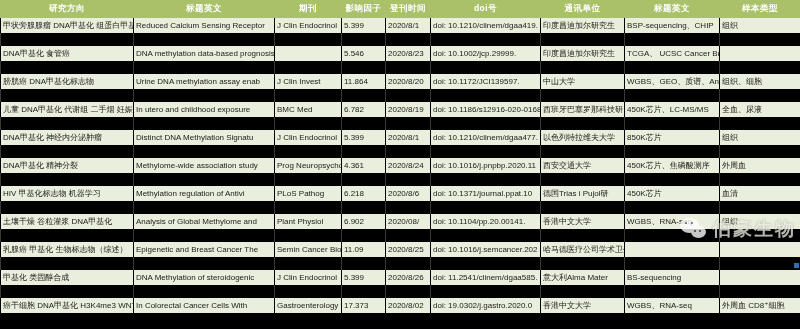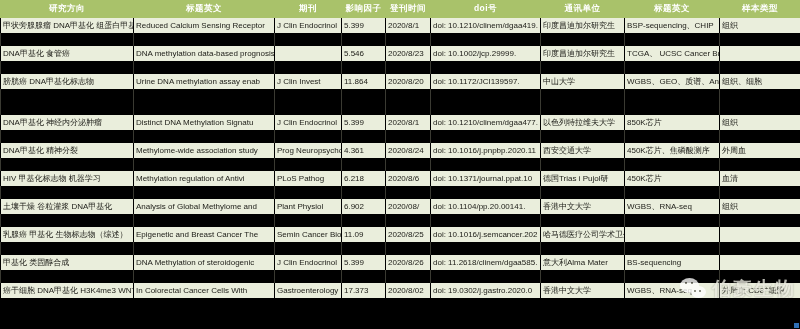--- a/index.html
+++ b/index.html
@@ -10,21 +10,21 @@
   body {
     width: 800px;
     height: 329px;
     overflow: hidden;
     font-family: "Liberation Sans", "DejaVu Sans", sans-serif;
   }
 
   #sheet {
     position: relative;
     width: 800px;
-    height: 329px;
+    height: 269px;
     background: #000000;
   }
 
   table.grid {
     width: 800px;
     border-collapse: collapse;
     table-layout: fixed;
     background: #000000;
   }
 
@@ -229,20 +229,31 @@
           <td></td>
           <td></td>
           <td></td>
           <td></td>
           <td></td>
           <td></td>
           <td></td>
           <td></td>
           <td></td>
         </tr>
+        <tr class="datarow">
+          <td>儿童 DNA甲基化 代谢组 二手烟 妊娠</td>
+          <td>In utero and childhood exposure</td>
+          <td>BMC Med</td>
+          <td class="num">6.782</td>
+          <td class="date">2020/8/19</td>
+          <td>doi: 10.1186/s12916-020-0168</td>
+          <td>西班牙巴塞罗那科技研</td>
+          <td>450K芯片、LC-MS/MS</td>
+          <td>全血、尿液</td>
+        </tr>
         <tr class="spacerow">
           <td></td>
           <td></td>
           <td></td>
           <td></td>
           <td></td>
           <td></td>
           <td></td>
           <td></td>
           <td></td>
@@ -356,21 +367,21 @@
           <td></td>
           <td></td>
           <td></td>
         </tr>
         <tr class="datarow">
           <td>甲基化 类固醇合成</td>
           <td>DNA Methylation of steroidogenic</td>
           <td>J Clin Endocrinol</td>
           <td class="num">5.399</td>
           <td class="date">2020/8/26</td>
-          <td>doi: 11.2618/clinem/dgaa585.</td>
+          <td>doi: 11.2541/clinem/dgaa585.</td>
           <td>意大利Alma Mater</td>
           <td>BS-sequencing</td>
           <td></td>
         </tr>
         <tr class="spacerow">
           <td></td>
           <td></td>
           <td></td>
           <td></td>
           <td></td>

